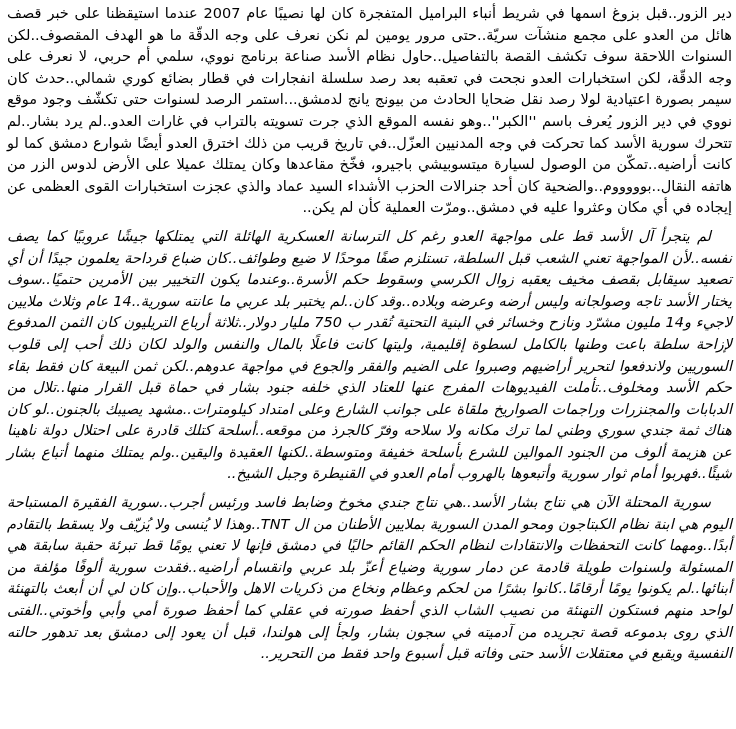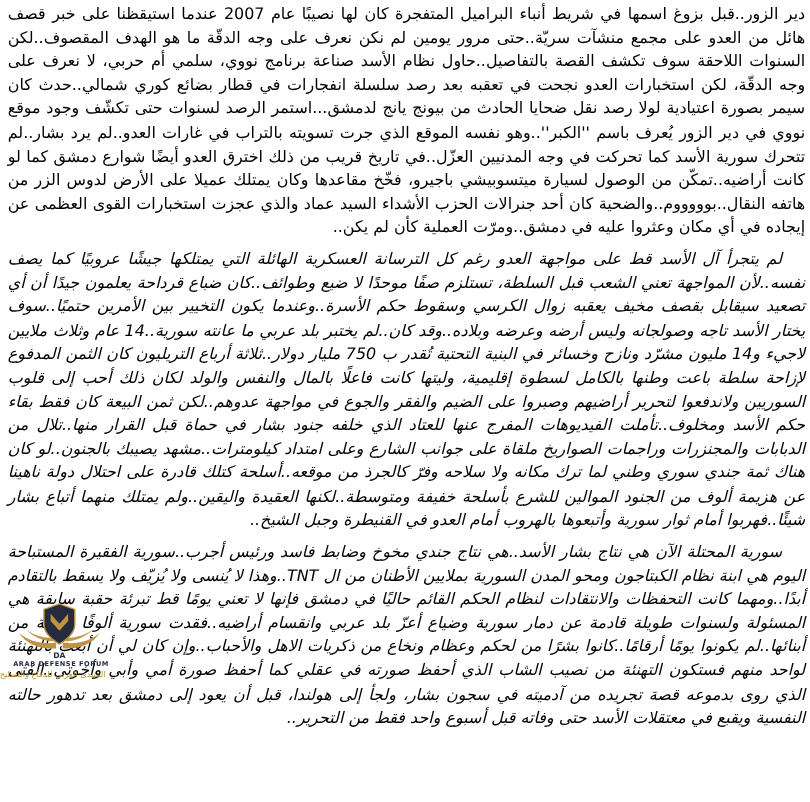--- a/index.html
+++ b/index.html
@@ -61,34 +61,14 @@
 <body>
 
 <main class="page">
 
   <article class="article">
     <p>دير الزور..قبل بزوغ اسمها في شريط أنباء البراميل المتفجرة كان لها نصيبًا عام 2007 عندما استيقظنا على خبر قصف هائل من العدو على مجمع منشآت سريّة..حتى مرور يومين لم نكن نعرف على وجه الدقّة ما هو الهدف المقصوف..لكن السنوات اللاحقة سوف تكشف القصة بالتفاصيل..حاول نظام الأسد صناعة برنامج نووي، سلمي أم حربي، لا نعرف على وجه الدقّة، لكن استخبارات العدو نجحت في تعقبه بعد رصد سلسلة انفجارات في قطار بضائع كوري شمالي..حدث كان سيمر بصورة اعتيادية لولا رصد نقل ضحايا الحادث من بيونج يانج لدمشق...استمر الرصد لسنوات حتى تكشّف وجود موقع نووي في دير الزور يُعرف باسم ''الكبر''..وهو نفسه الموقع الذي جرت تسويته بالتراب في غارات العدو..لم يرد بشار..لم تتحرك سورية الأسد كما تحركت في وجه المدنيين العزّل..في تاريخ قريب من ذلك اخترق العدو أيضًا شوارع دمشق كما لو كانت أراضيه..تمكّن من الوصول لسيارة ميتسوبيشي باجيرو، فخّخ مقاعدها وكان يمتلك عميلا على الأرض لدوس الزر من هاتفه النقال..بوووووم..والضحية كان أحد جنرالات الحزب الأشداء السيد عماد والذي عجزت استخبارات القوى العظمى عن إيجاده في أي مكان وعثروا عليه في دمشق..ومرّت العملية كأن لم يكن..</p>
     <p class="indented">لم يتجرأ آل الأسد قط على مواجهة العدو رغم كل الترسانة العسكرية الهائلة التي يمتلكها جيشًا عروبيًا كما يصف نفسه..لأن المواجهة تعني الشعب قبل السلطة، تستلزم صفًا موحدًا لا ضيع وطوائف..كان ضباع قرداحة يعلمون جيدًا أن أي تصعيد سيقابل بقصف مخيف يعقبه زوال الكرسي وسقوط حكم الأسرة..وعندما يكون التخيير بين الأمرين حتميًا..سوف يختار الأسد تاجه وصولجانه وليس أرضه وعرضه وبلاده..وقد كان..لم يختبر بلد عربي ما عانته سورية..14 عام وثلاث ملايين لاجيء و14 مليون مشرّد ونازح وخسائر في البنية التحتية تُقدر ب 750 مليار دولار..ثلاثة أرباع التريليون كان الثمن المدفوع لإزاحة سلطة باعت وطنها بالكامل لسطوة إقليمية، وليتها كانت فاعلًا بالمال والنفس والولد لكان ذلك أحب إلى قلوب السوريين ولاندفعوا لتحرير أراضيهم وصبروا على الضيم والفقر والجوع في مواجهة عدوهم..لكن ثمن البيعة كان فقط بقاء حكم الأسد ومخلوف..تأملت الفيديوهات المفرج عنها للعتاد الذي خلفه جنود بشار في حماة قبل القرار منها..تلال من الدبابات والمجنزرات وراجمات الصواريخ ملقاة على جوانب الشارع وعلى امتداد كيلومترات..مشهد يصيبك بالجنون..لو كان هناك ثمة جندي سوري وطني لما ترك مكانه ولا سلاحه وفرّ كالجرذ من موقعه..أسلحة كتلك قادرة على احتلال دولة ناهينا عن هزيمة ألوف من الجنود الموالين للشرع بأسلحة خفيفة ومتوسطة..لكنها العقيدة واليقين..ولم يمتلك منهما أتباع بشار شيئًا..فهربوا أمام ثوار سورية وأتبعوها بالهروب أمام العدو في القنيطرة وجبل الشيخ..</p>
     <p class="indented">سورية المحتلة الآن هي نتاج بشار الأسد..هي نتاج جندي مخوخ وضابط فاسد ورئيس أجرب..سورية الفقيرة المستباحة اليوم هي ابنة نظام الكبتاجون ومحو المدن السورية بملايين الأطنان من ال TNT..وهذا لا يُنسى ولا يُزيّف ولا يسقط بالتقادم أبدًا..ومهما كانت التحفظات والانتقادات لنظام الحكم القائم حاليًا في دمشق فإنها لا تعني يومًا قط تبرئة حقبة سابقة هي المسئولة ولسنوات طويلة قادمة عن دمار سورية وضياع أعزّ بلد عربي وانقسام أراضيه..فقدت سورية ألوفًا مؤلفة من أبنائها..لم يكونوا يومًا أرقامًا..كانوا بشرًا من لحكم وعظام ونخاع من ذكريات الاهل والأحباب..وإن كان لي أن أبعث بالتهنئة لواحد منهم فستكون التهنئة من نصيب الشاب الذي أحفظ صورته في عقلي كما أحفظ صورة أمي وأبي وأخوتي..الفتى الذي روى بدموعه قصة تجريده من آدميته في سجون بشار، ولجأ إلى هولندا، قبل أن يعود إلى دمشق بعد تدهور حالته النفسية ويقبع في معتقلات الأسد حتى وفاته قبل أسبوع واحد فقط من التحرير..</p>
   </article>
 
-  <div class="watermark">
-    <svg width="78" height="52" viewBox="0 0 78 52" aria-hidden="true">
-
-      <g fill="#bf9140">
-        <path d="M36 36 C26 38 12 36 2 27 C9 38 22 42.5 36 41.5 Z"></path>
-        <path d="M36.5 31 C29 33 18 31 9 24.5 C15.5 32 27 35.5 36.5 35 Z" opacity="0.92"></path>
-        <path d="M42 36 C52 38 66 36 76 27 C69 38 56 42.5 42 41.5 Z"></path>
-        <path d="M41.5 31 C49 33 60 31 69 24.5 C62.5 32 51 35.5 41.5 35 Z" opacity="0.92"></path>
-      </g>
-
-      <g>
-        <path d="M39 1 L53 6 L53 20 C53 30 39 37.5 39 37.5 C39 37.5 25 30 25 20 L25 6 Z" fill="#232b3c" stroke="#bf9140" stroke-width="1.3"></path>
-        <path d="M31 10 L39 19 L47 10 L47 16.5 L39 25.5 L31 16.5 Z" fill="#bf9140"></path>
-      </g>
-
-      <text x="39" y="50" text-anchor="middle" font-family="DejaVu Sans, sans-serif" font-size="7" font-weight="bold" fill="#232b3c">DA</text>
-    </svg>
-    <div class="wm-en">ARAB DEFENSE FORUM</div>
-    <div class="wm-ar">المنتدى العربي للدفاع والتسليح</div>
-  </div>
 
 </main>
 
 </body></html>

